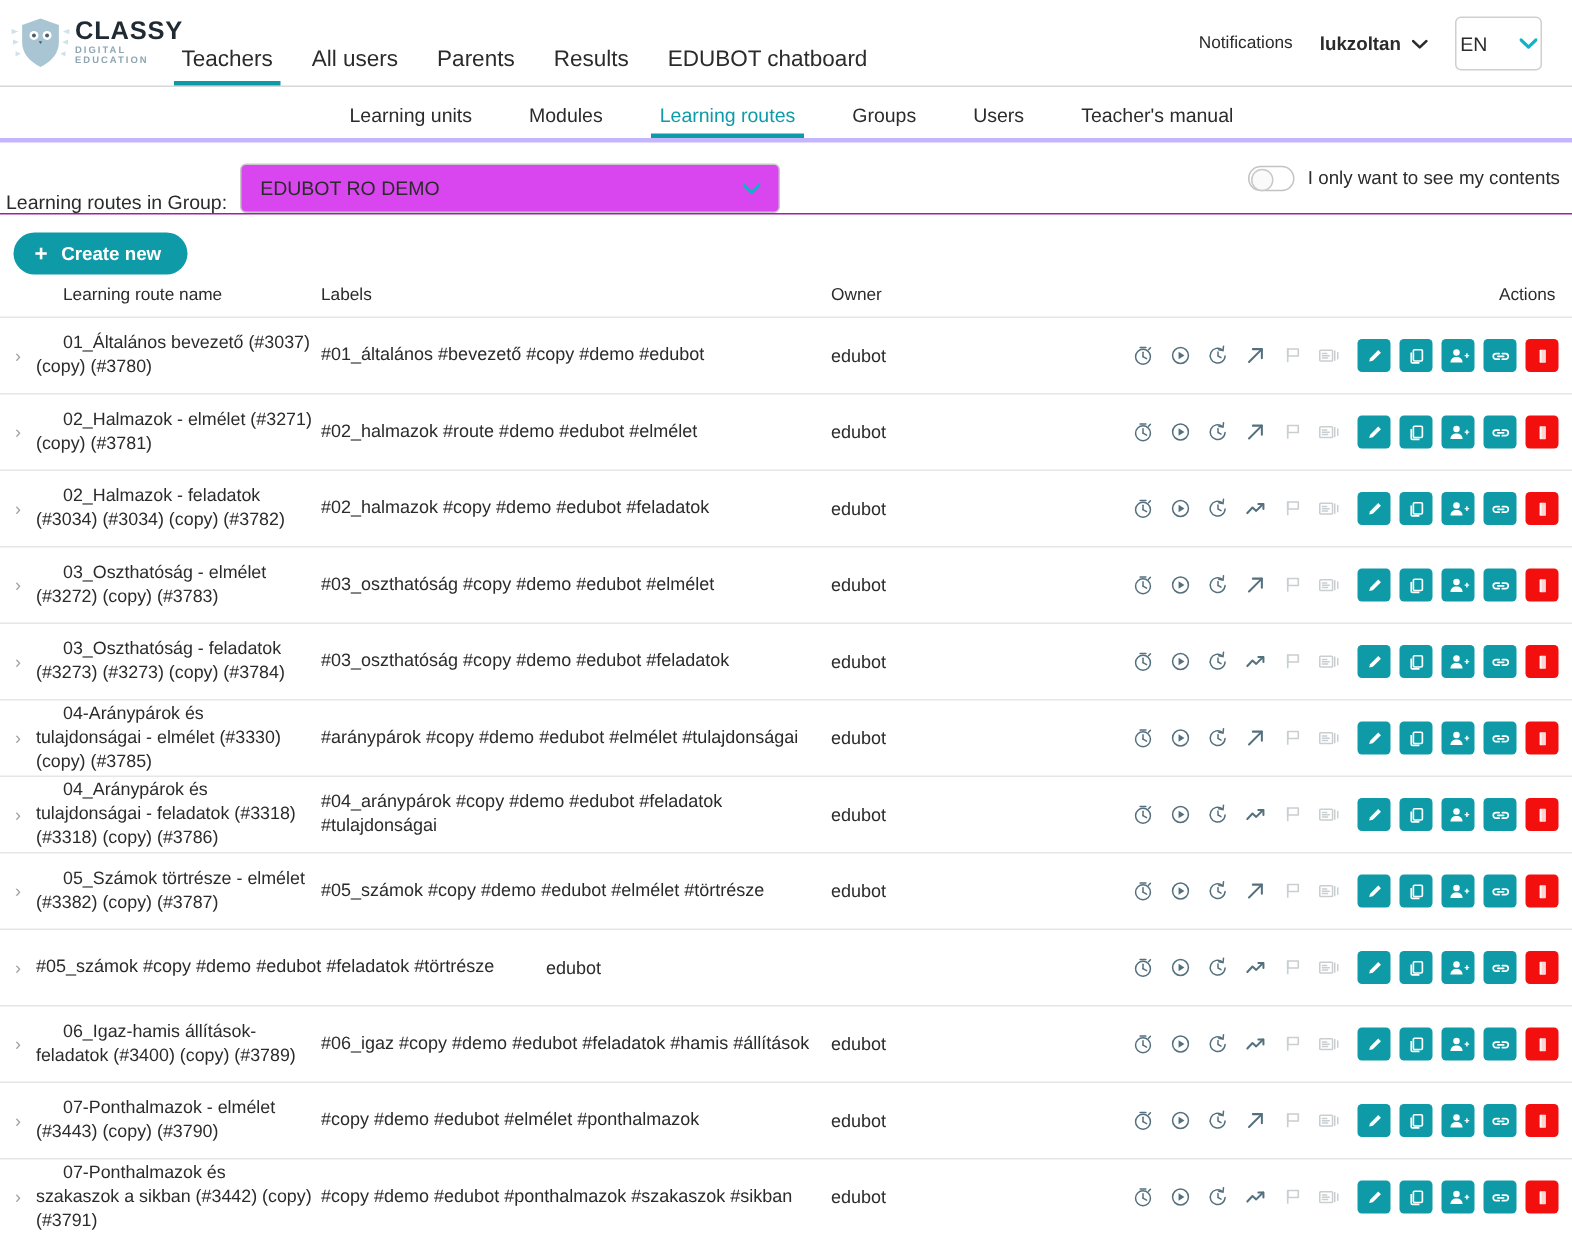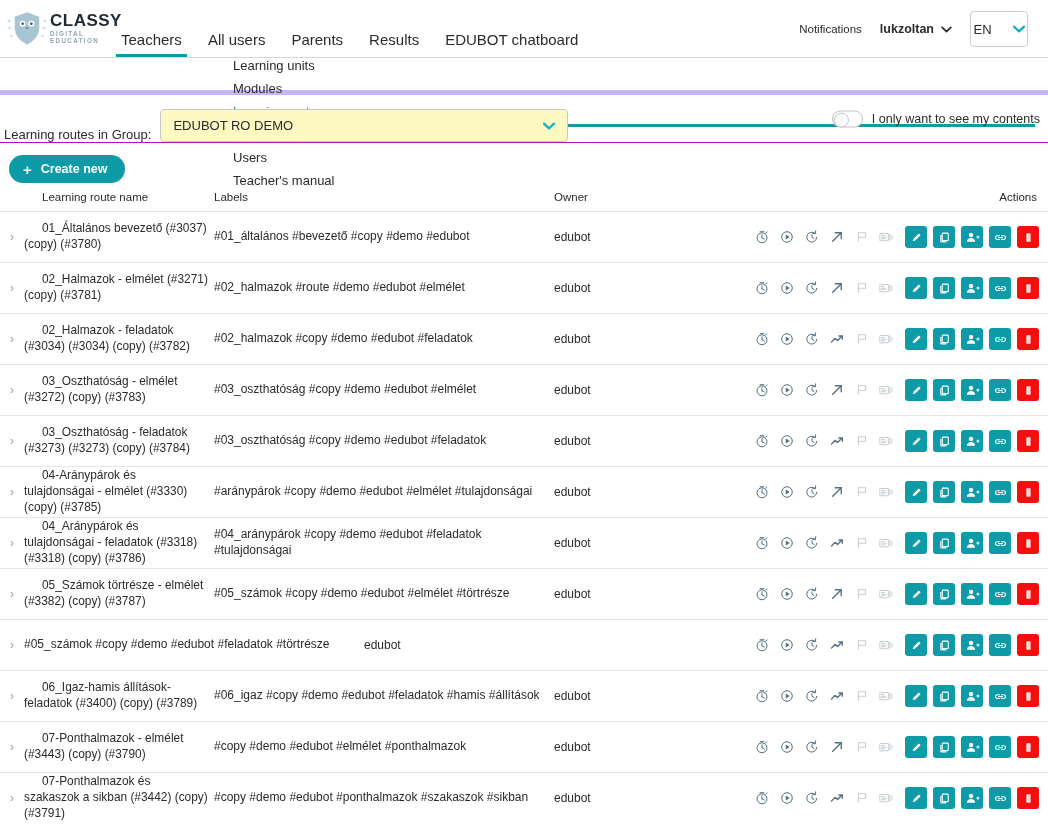--- a/index.html
+++ b/index.html
@@ -60,48 +60,47 @@
     border: 1px solid #cfcfcf; border-radius: 4px;
     height: 36px; min-width: 58px; margin-right: 4px;
     display: flex; align-items: center; justify-content: center; gap: 21px;
     font-size: 13px; color: #2b2b2b;
   }
   .chev-dark { width: 11px; height: 7px; flex: none; }
   .chev-teal { width: 12px; height: 8px; flex: none; }
 
   
   .subnav {
-    height: 37px; display: flex; 
-    border-bottom: 5px solid #c4b5fd;
+    height: 37px; display: flex; align-items: flex-end;
+    border-bottom: 3px solid #c4b5fd;
     padding-left: 214px;
-    flex-direction: column;
   }
   .subnav a {
     font-size: 13px; color: #2b2b2b; text-decoration: none;
     padding: 0 19px 8px 19px; position: relative; white-space: nowrap;
   }
   .subnav a.active { color: #0e9aa7; }
   .subnav a.active::after {
     content: ""; position: absolute; left: 13px; right: 13px; bottom: 0;
     height: 3px; background: #0e9aa7;
   }
 
   
   .filterrow {
     position: relative; height: 48px;
     display: flex; align-items: flex-end;
     padding: 0 8px 0 4px;
     border-bottom: 1px solid #a21caf;
   }
   .filter-label { font-size: 13px; color: #2b2b2b; white-space: nowrap; }
   .select-box {
-    margin-left: 9px; width: 408px; height: 33px;
+    margin-left: 9px; width: 360px; height: 33px;
     border: 1px solid #c8c8c8; border-radius: 4px;
     display: flex; align-items: center; justify-content: space-between;
-    padding: 0 12px; font-size: 13px; color: #2b2b2b; background: #fef9c3;
+    padding: 0 12px; font-size: 13px; color: #2b2b2b; background: #d946ef;
   }
   .toggle-wrap {
     position: absolute; right: 8px; top: 50%; transform: translateY(-50%);
     display: flex; align-items: center; gap: 9px;
   }
   .switch {
     width: 31px; height: 17px; border-radius: 9px;
     background: #fff; border: 1px solid #c2c2c2; position: relative;
   }
   .switch::after {

